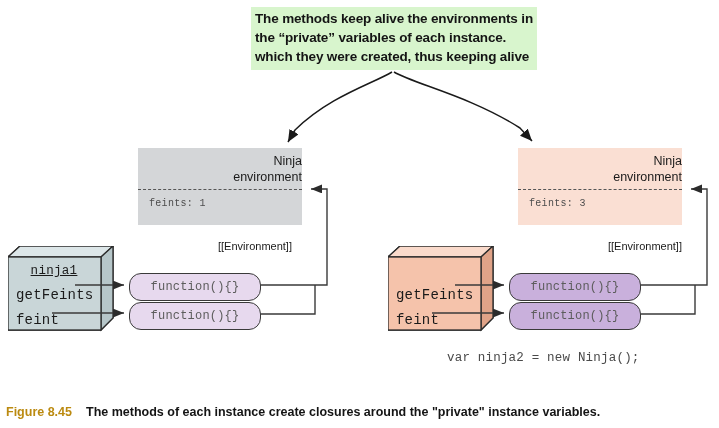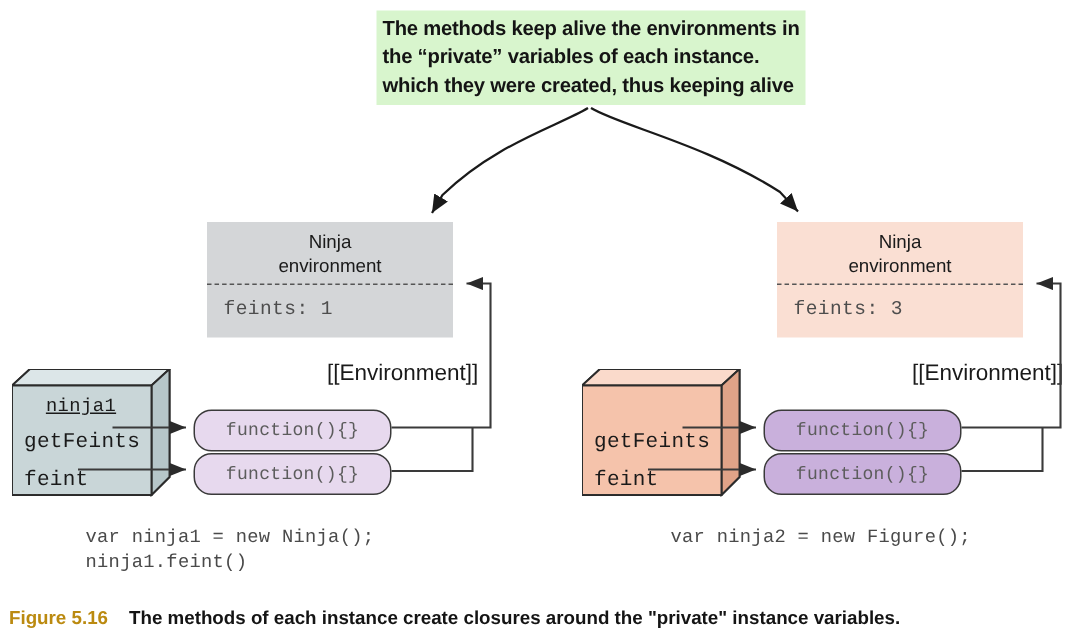--- a/index.html
+++ b/index.html
@@ -27,37 +27,37 @@
     letter-spacing:-0.15px;
     white-space:nowrap;
   }
 
   
   .envbox{
     position:absolute;
     box-sizing:border-box;
   }
   .envbox .env-title{
-    text-align:center;
+    text-align:right;
     font-size:12.5px;
     line-height:16px;
     color:#1a1a1a;
     padding-top:5px;
   }
   .envbox .env-divider{
     position:absolute;
     left:0;right:0;
     height:0;
     border-top:1.6px dashed #555;
   }
   .envbox .env-var{
     position:absolute;
     left:11px;
     font-family:"Liberation Mono", monospace;
-    font-size:13px;
+    font-size:10px;
     color:#4d4d4d;
     letter-spacing:0.3px;
   }
   #env-left{ left:138px; top:148px; width:164px; height:77px; background:#d4d6d8; }
   #env-right{ left:518px; top:148px; width:164px; height:77px; background:#fadfd3; }
   #env-left .env-divider{ top:41px; }
   #env-right .env-divider{ top:41px; }
   #env-left .env-var{ top:50px; }
   #env-right .env-var{ top:50px; }
 
@@ -107,21 +107,21 @@
   .pill.left-style{ background:#e7d9ee; }
   .pill.right-style{ background:#c9b0dc; }
   #pill-l1{ left:129px; top:273px; }
   #pill-l2{ left:129px; top:302px; }
   #pill-r1{ left:509px; top:273px; }
   #pill-r2{ left:509px; top:302px; }
 
   
   .envlabel{
     position:absolute;
-    font-size:15px;
+    font-size:11px;
     color:#1a1a1a;
     white-space:nowrap;
   }
   #envlabel-left{ left:218px; top:240px; }
   #envlabel-right{ left:608px; top:240px; }
 
   
   .code{
     position:absolute;
     font-family:"Liberation Mono", monospace;
@@ -200,26 +200,24 @@
   </div>
 
   <div class="pill left-style" id="pill-l1">function(){}</div>
   <div class="pill left-style" id="pill-l2">function(){}</div>
   <div class="pill right-style" id="pill-r1">function(){}</div>
   <div class="pill right-style" id="pill-r2">function(){}</div>
 
   <div class="envlabel" id="envlabel-left">[[Environment]]</div>
   <div class="envlabel" id="envlabel-right">[[Environment]]</div>
 
-  <div class="code" id="code-left">var ninja1 = new Ninja();
-ninja1.feint()</div>
-  <div class="code" id="code-right">var ninja2 = new Figure();</div>
+  <div class="code" id="code-right">var ninja2 = new Ninja();</div>
 
   <div class="caption">
-    <span class="fig-num">Figure 5.16</span><span class="fig-text">The methods of each instance create closures around the "private" instance variables.</span>
+    <span class="fig-num">Figure 8.45</span><span class="fig-text">The methods of each instance create closures around the "private" instance variables.</span>
   </div>
 
   <svg class="overlay" viewBox="0 0 719 428">
     <defs>
       <marker id="arrH" markerWidth="9" markerHeight="9" refX="8" refY="3.2" orient="auto">
         <path d="M0,0 L8,3.2 L0,6.4 z" fill="#2b2b2b"></path>
       </marker>
       <marker id="arrCurve" markerWidth="10" markerHeight="10" refX="8" refY="3.5" orient="auto">
         <path d="M0,0 L8,3.5 L0,7 z" fill="#1a1a1a"></path>
       </marker>

